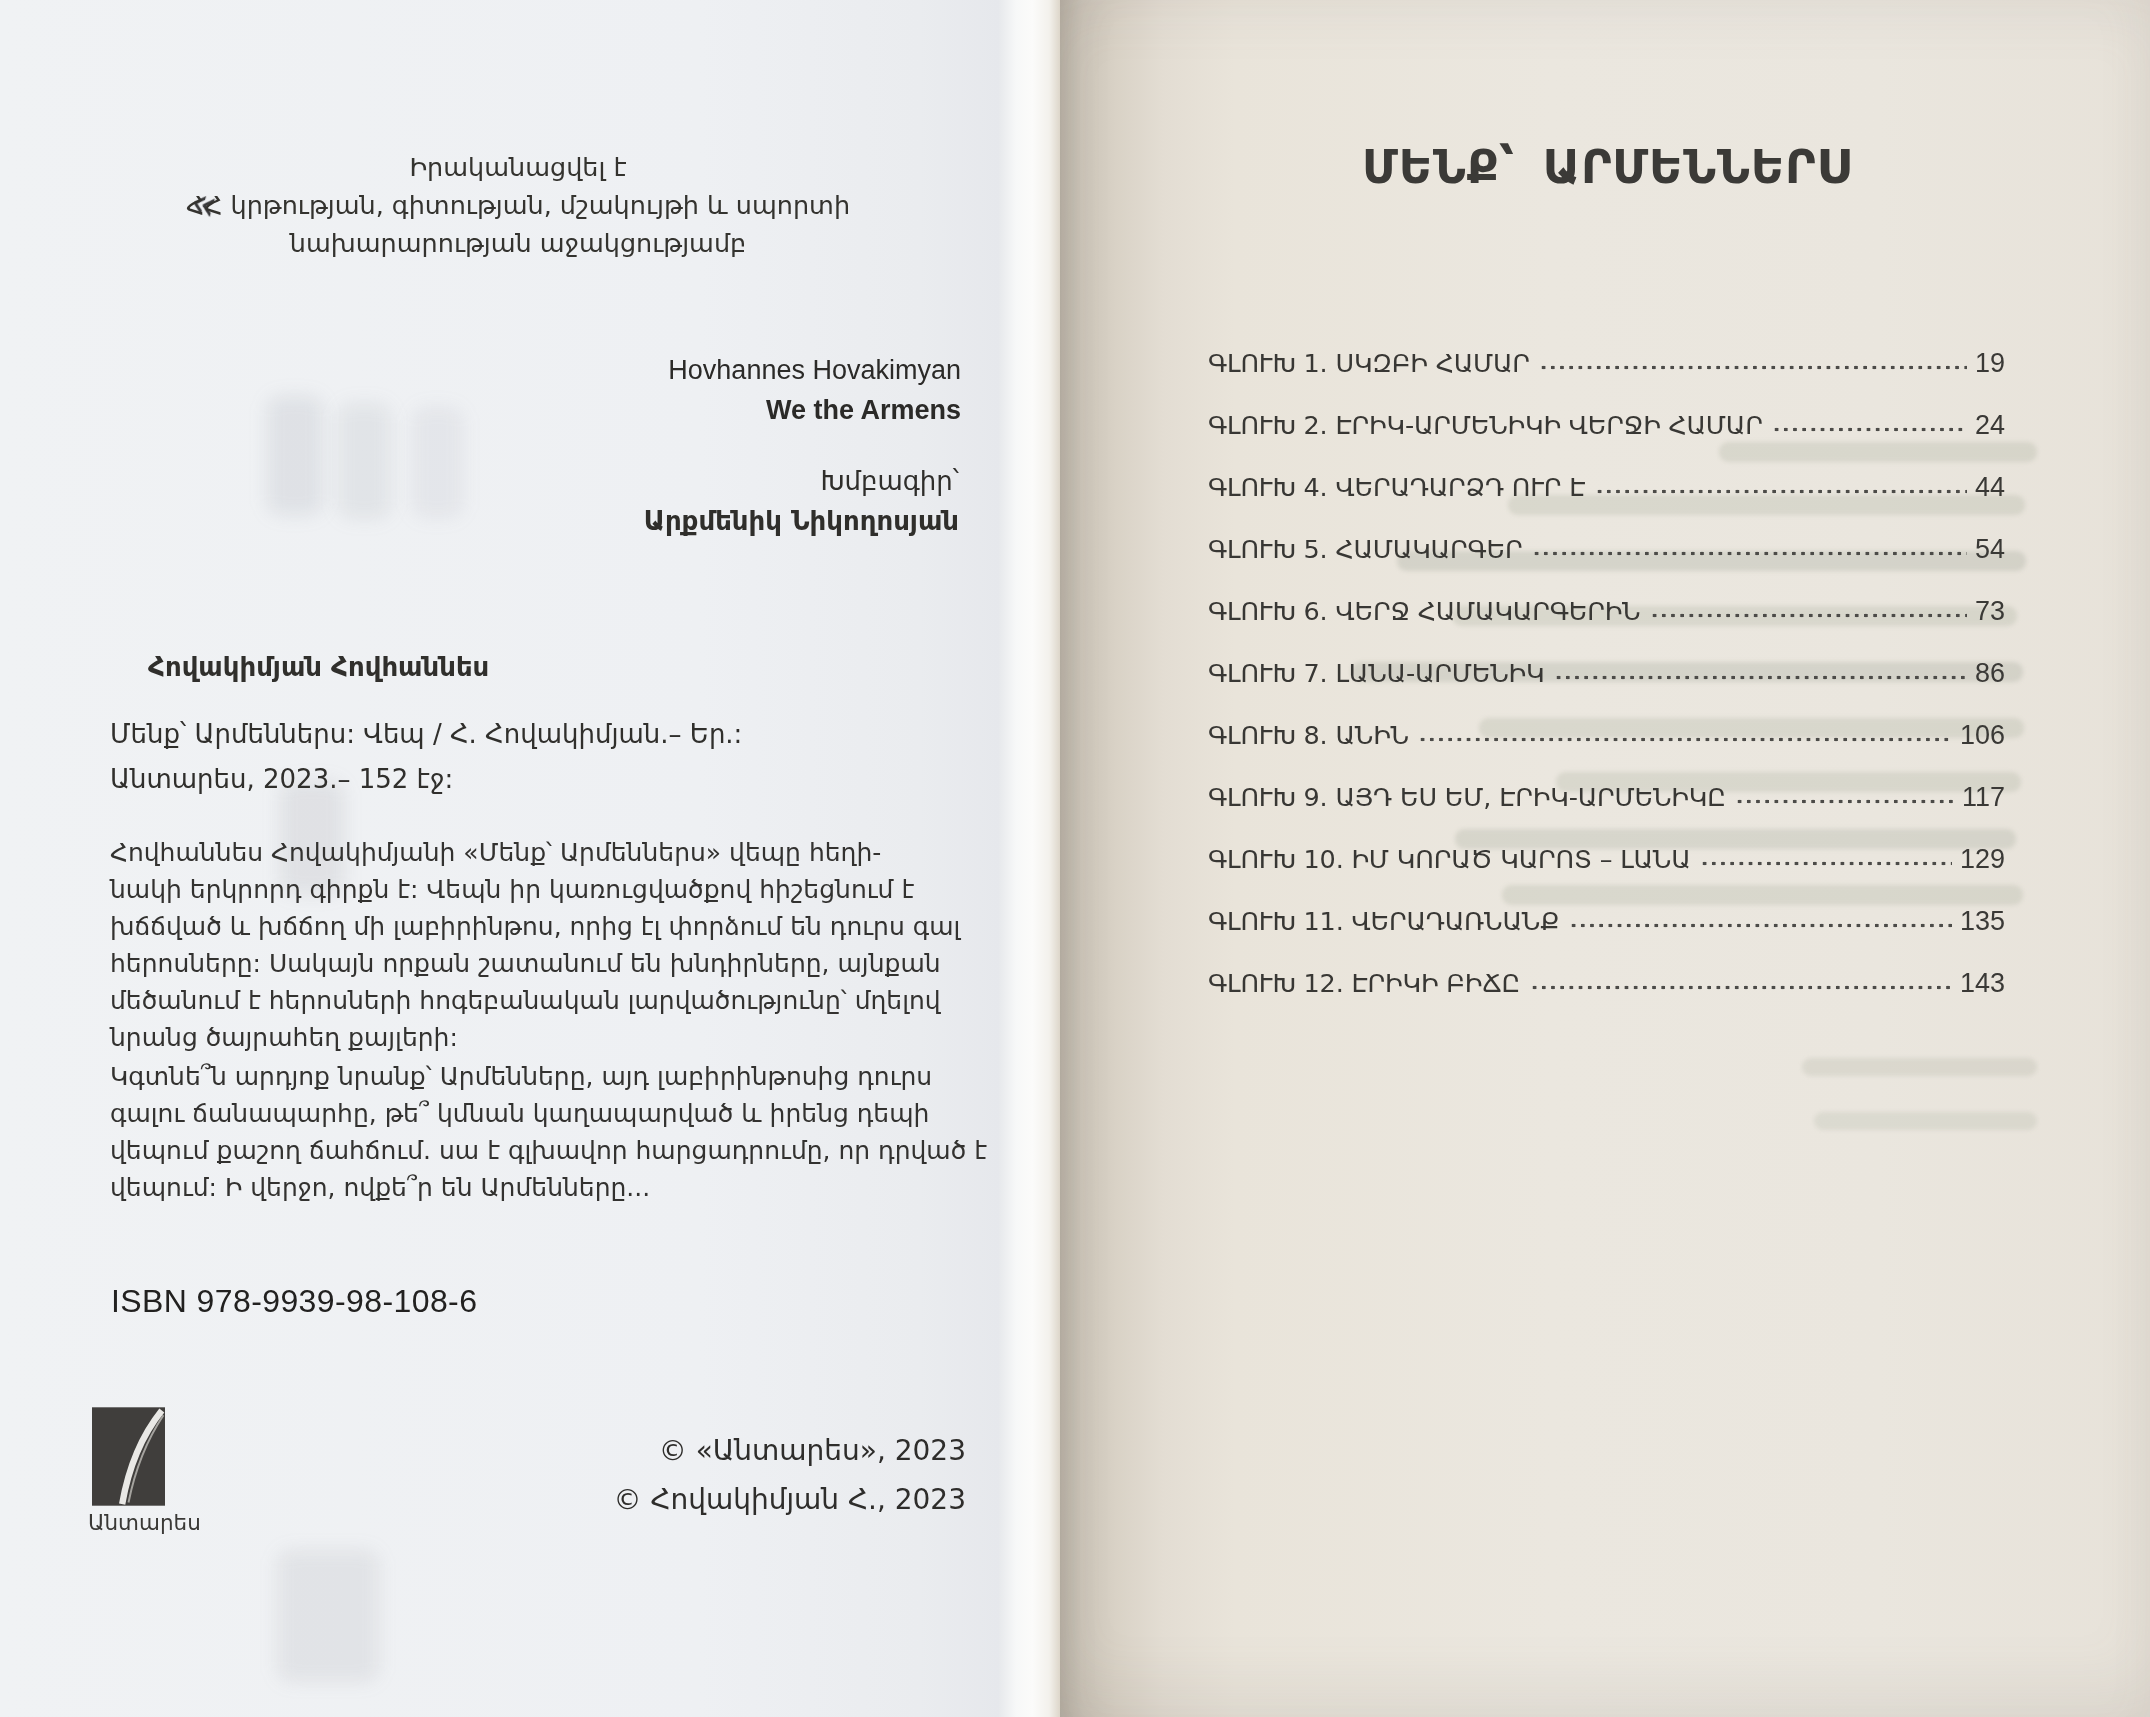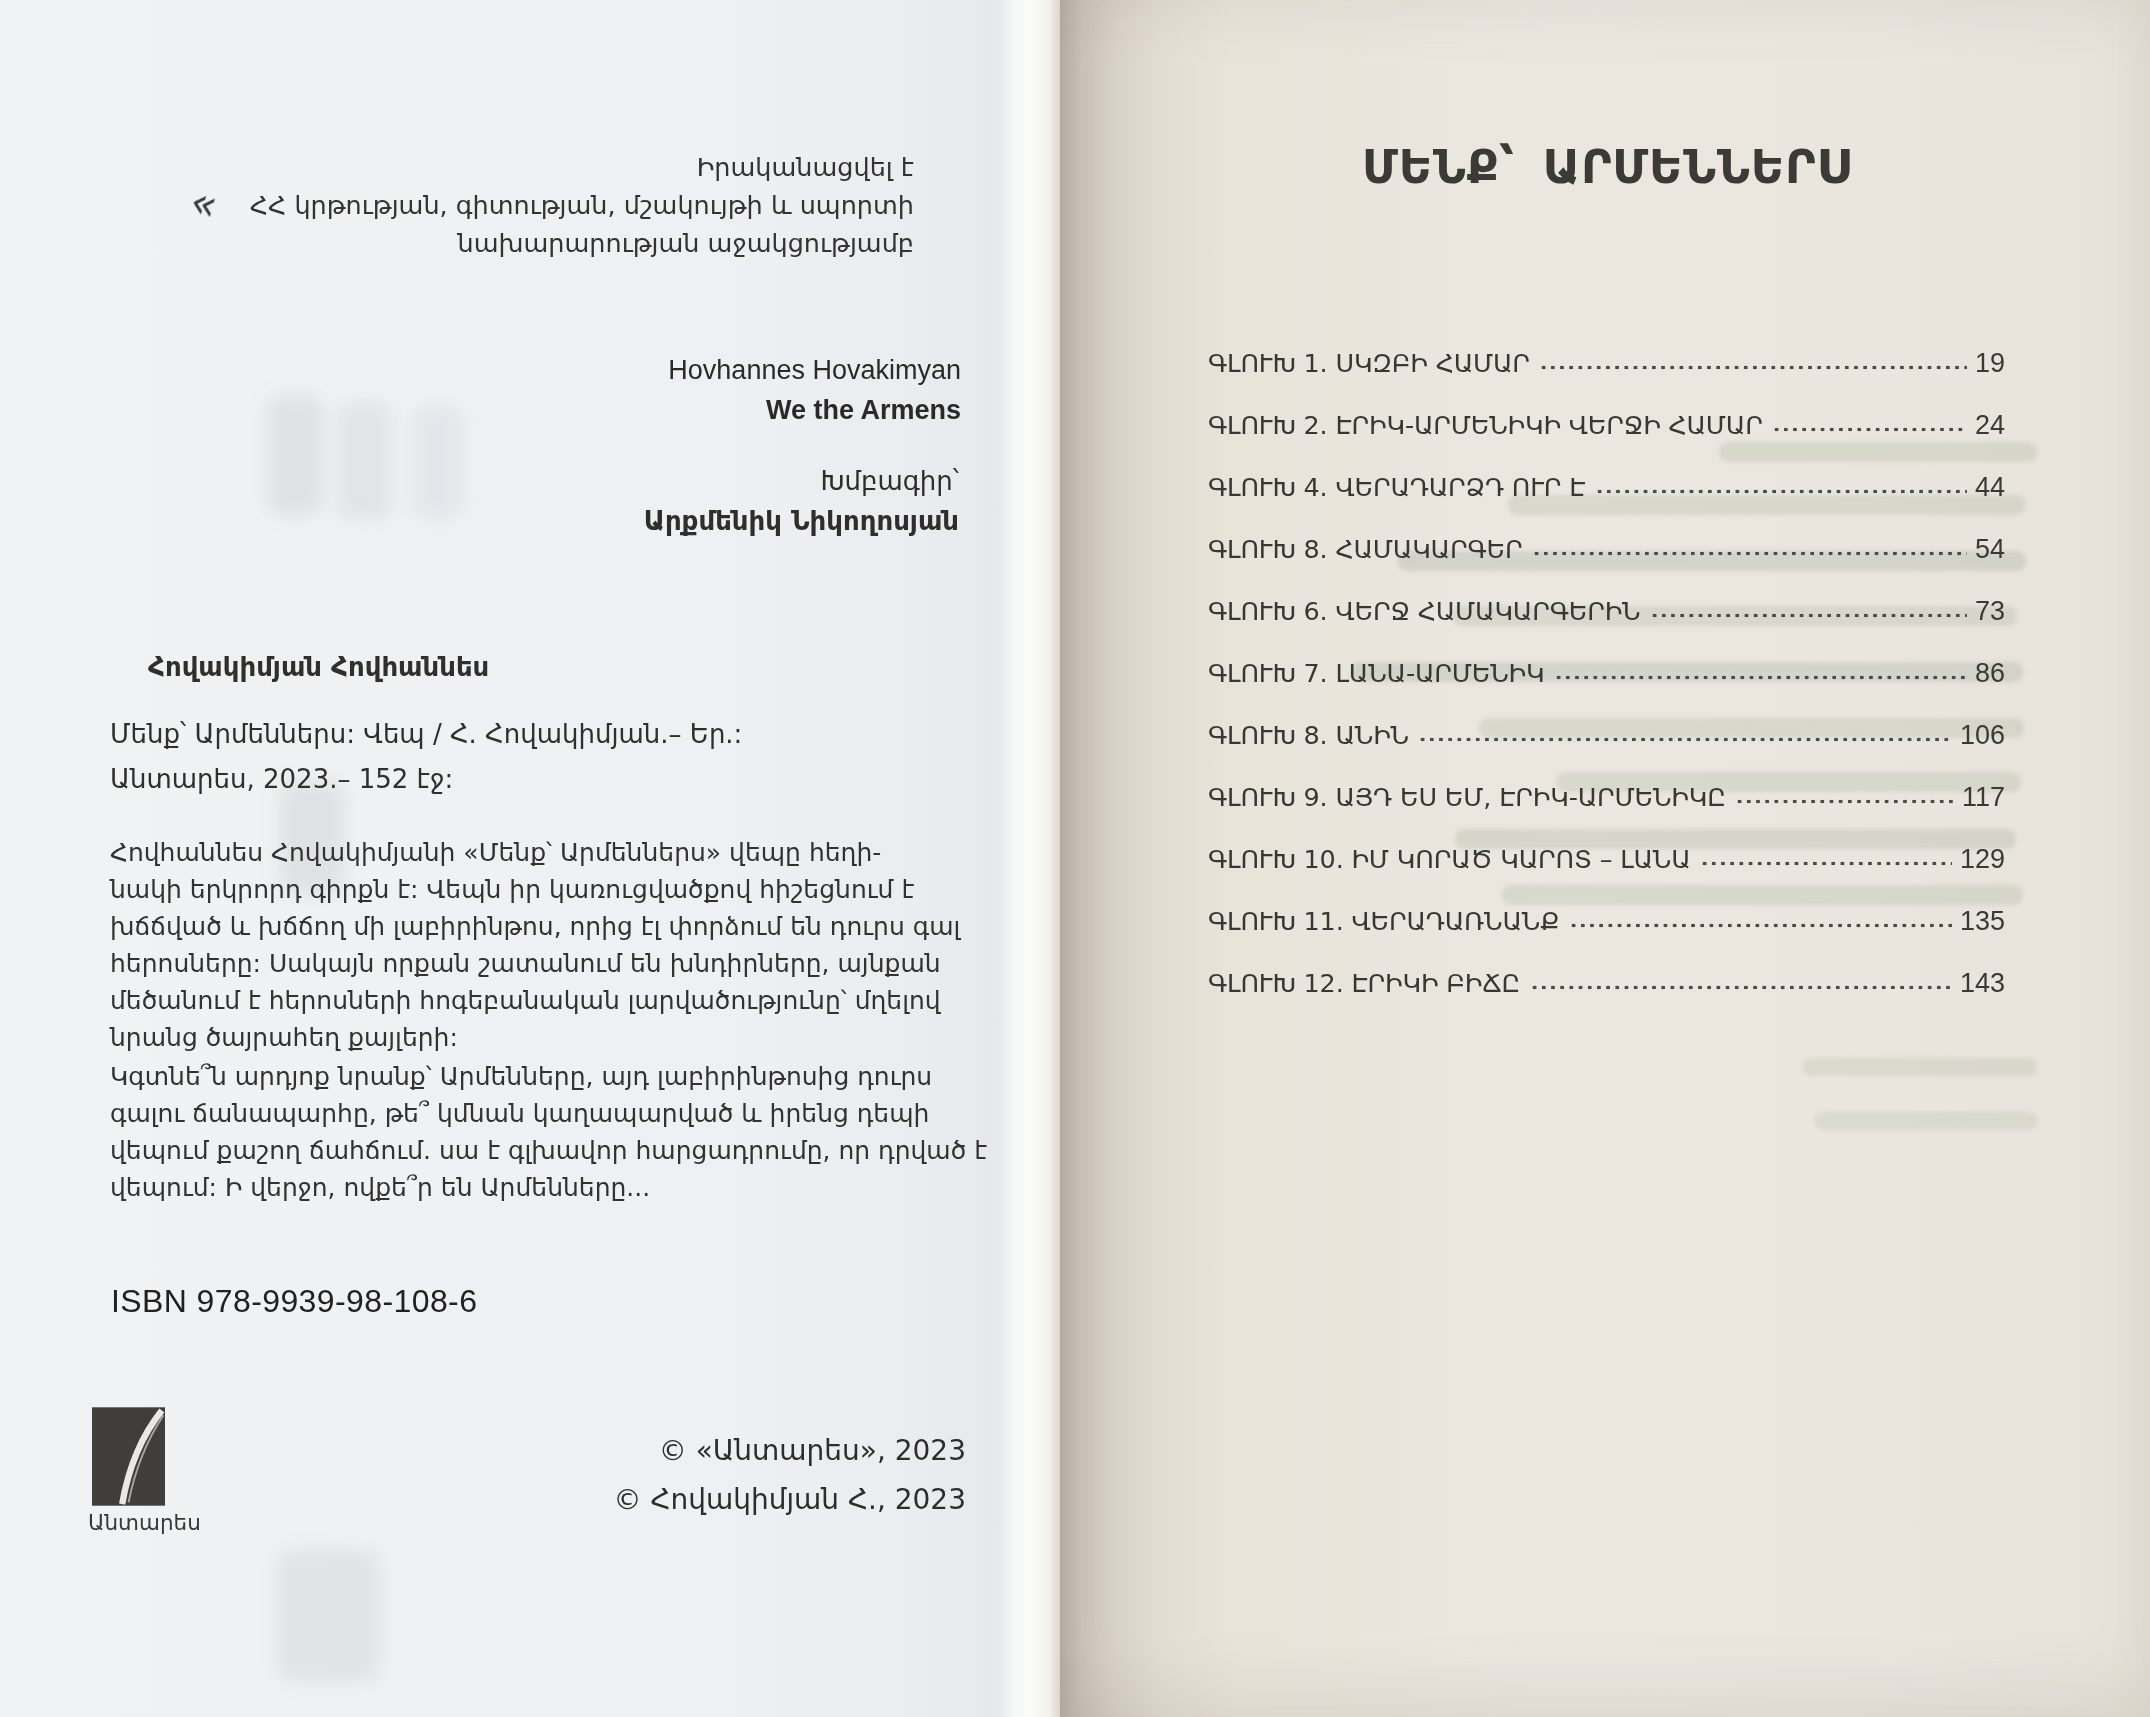--- a/index.html
+++ b/index.html
@@ -7,21 +7,21 @@
     position:relative;width:2151px;height:1717px;overflow:hidden;
     font-family:"DejaVu Sans","Liberation Sans",sans-serif;color:#2e2d2c;
     background:#ffffff;
   }
   
   .page-left{
     position:absolute;left:0;top:0;width:999px;height:1717px;
     background:linear-gradient(90deg,#f0f2f4 0%,#eef0f3 70%,#eaecef 92%,#e6e8ec 100%);
   }
   .page-left .blk{position:absolute;}
-  .support-note{left:110px;top:148px;width:804px;text-align:right;font-size:25.5px;line-height:38px;color:#34332f;}
+  .support-note{left:116px;top:148px;width:804px;text-align:center;font-size:25.5px;line-height:38px;color:#34332f;}
   .author-en{right:38px;top:350px;text-align:right;font-family:"Liberation Sans","DejaVu Sans",sans-serif;font-size:27px;line-height:40px;color:#2b2a28;}
   .author-en .b{font-weight:700;}
   .editor{right:40px;top:461px;text-align:right;font-size:26px;line-height:40px;color:#2f2e2b;}
   .editor .b{font-weight:700;}
   .catalog{left:110px;top:652px;width:804px;font-size:26px;color:#302f2c;}
   .catalog .c-author{font-weight:700;text-indent:38px;margin-bottom:30px;}
   .catalog .c-line{line-height:45px;white-space:nowrap;}
   .para{left:110px;width:808px;font-size:25px;line-height:37px;color:#333230;}
   .para .ln{white-space:nowrap;}
   .p1{top:834px;}
@@ -188,21 +188,21 @@
         </div>
 
 
         <div class="toc-row">
           <span class="toc-label">ԳԼՈՒԽ 4. ՎԵՐԱԴԱՐՁԴ ՈՒՐ Է</span>
           <span class="toc-dots"></span>
           <span class="toc-page">44</span>
         </div>
 
         <div class="toc-row">
-          <span class="toc-label">ԳԼՈՒԽ 8. ՀԱՄԱԿԱՐԳԵՐ</span>
+          <span class="toc-label">ԳԼՈՒԽ 5. ՀԱՄԱԿԱՐԳԵՐ</span>
           <span class="toc-dots"></span>
           <span class="toc-page">54</span>
         </div>
 
         <div class="toc-row">
           <span class="toc-label">ԳԼՈՒԽ 6. ՎԵՐՋ ՀԱՄԱԿԱՐԳԵՐԻՆ</span>
           <span class="toc-dots"></span>
           <span class="toc-page">73</span>
         </div>
 

